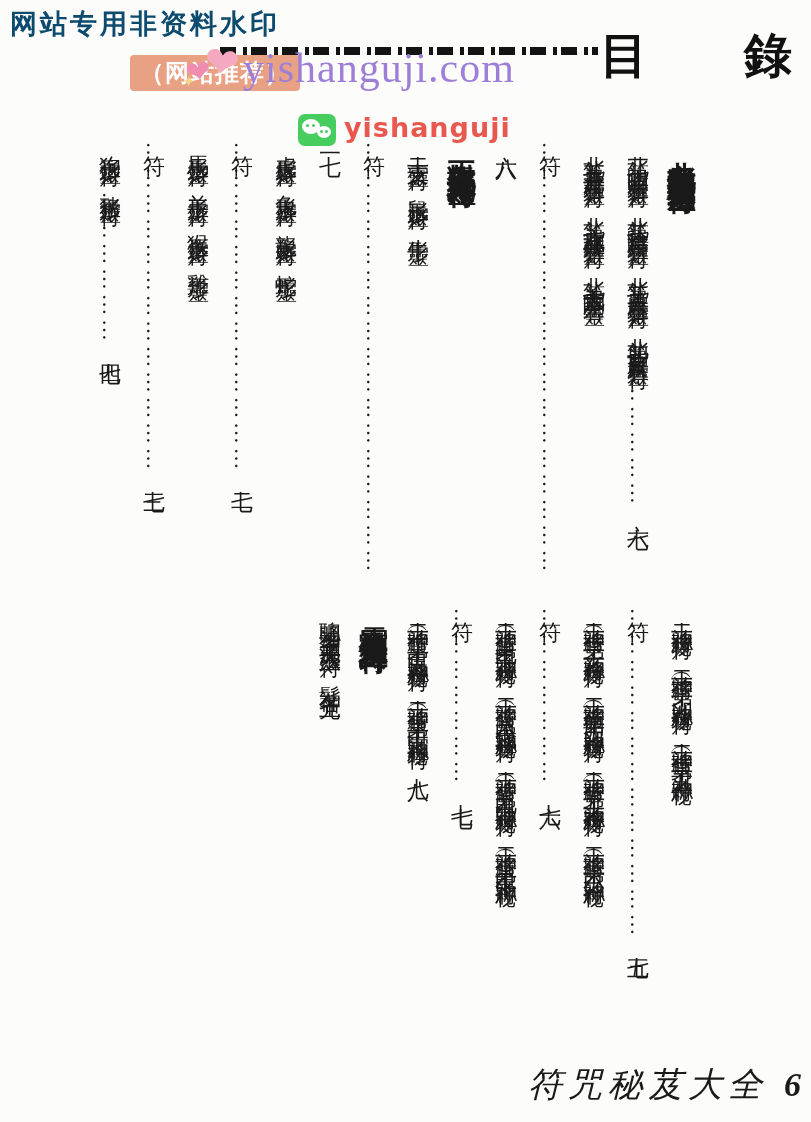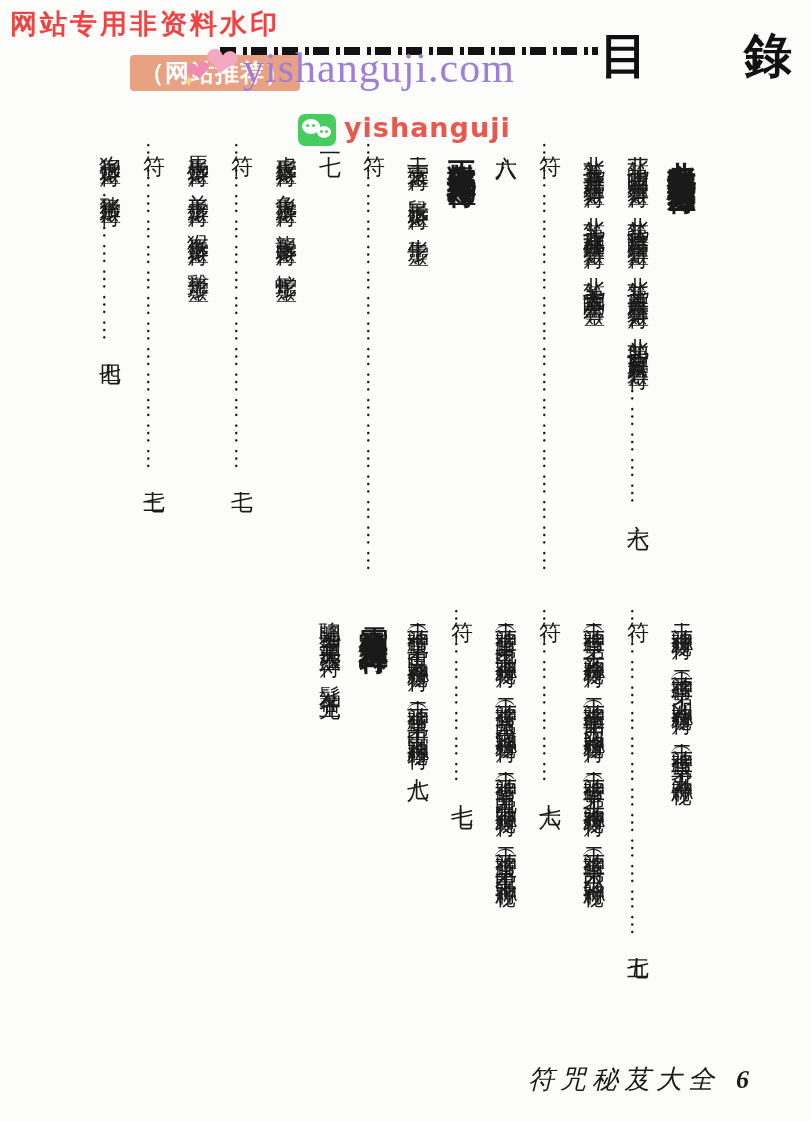--- a/index.html
+++ b/index.html
@@ -5,21 +5,21 @@
   html,body{margin:0;padding:0;}
   body{
     width:811px;height:1122px;position:relative;overflow:hidden;
     background:#fcfcfa;
     font-family:"Liberation Serif","DejaVu Serif",serif;
   }
   
   .wm-top{
     position:absolute;left:10px;top:6px;
     font-family:Liberation Serif, serif;
-    font-weight:700;font-size:27px;letter-spacing:3px;color:#ef4444;
+    font-weight:700;font-size:27px;letter-spacing:3px;color:#0c4a6e;
   }
   .dash-line{
     position:absolute;left:220px;top:47px;width:378px;height:8px;
     background:repeating-linear-gradient(90deg,#131313 0 16px,rgba(0,0,0,0) 16px 23px,#131313 23px 27px,rgba(0,0,0,0) 27px 31px);
     z-index:1;
   }
   .badge{
     position:absolute;left:106px;top:55px;height:36px;line-height:36px;
     background:#e9a183;color:#ffffff;border-radius:4px;padding:0 10px;
     font-family:"DejaVu Sans","Liberation Sans",sans-serif;
@@ -63,21 +63,21 @@
     font-size:22px;line-height:44px;letter-spacing:3.5px;
     font-family:"Liberation Serif","DejaVu Serif",serif;
   }
   .ventry.bold{
     font-weight:700;font-size:29px;letter-spacing:2px;
     font-family:"DejaVu Sans","Liberation Sans",sans-serif;
   }
   
   .footer{
     position:absolute;left:528px;top:1062px;
-    font-style:italic;font-size:26px;color:#1a1a1a;letter-spacing:6px;
+    font-style:italic;font-size:34px;color:#1a1a1a;letter-spacing:6px;
     font-family:"Liberation Serif","DejaVu Serif",serif;
   }
   .footer .pno{margin-left:16px;font-weight:700;}
 </style>
 </head>
 <body>
 
 <div class="wm-top">网站专用非资料水印</div>
 
 <div class="dash-line"></div>

